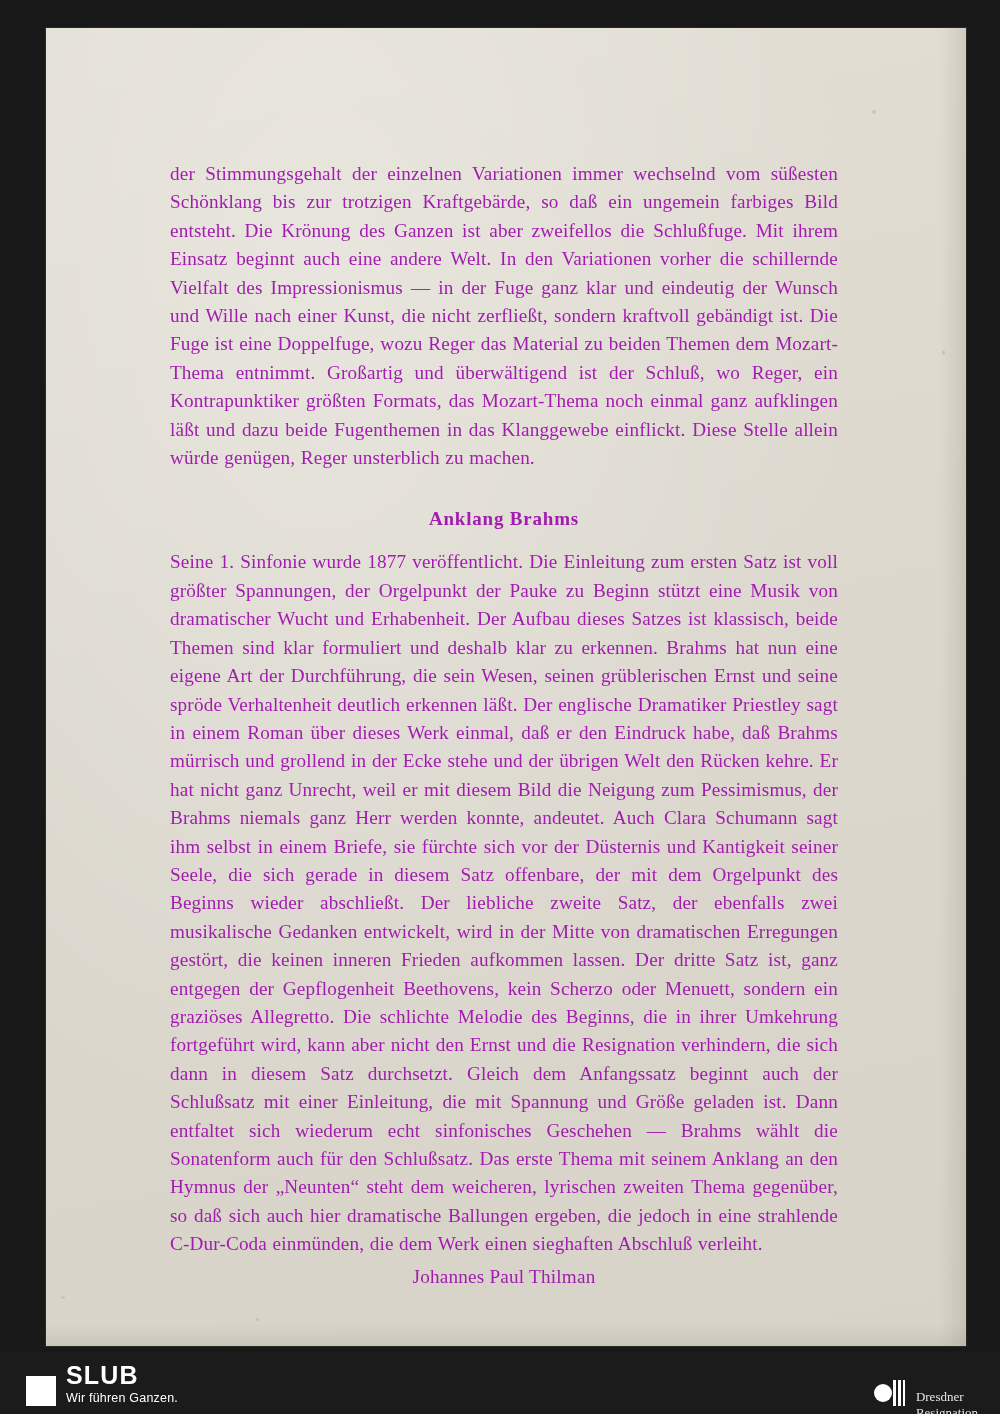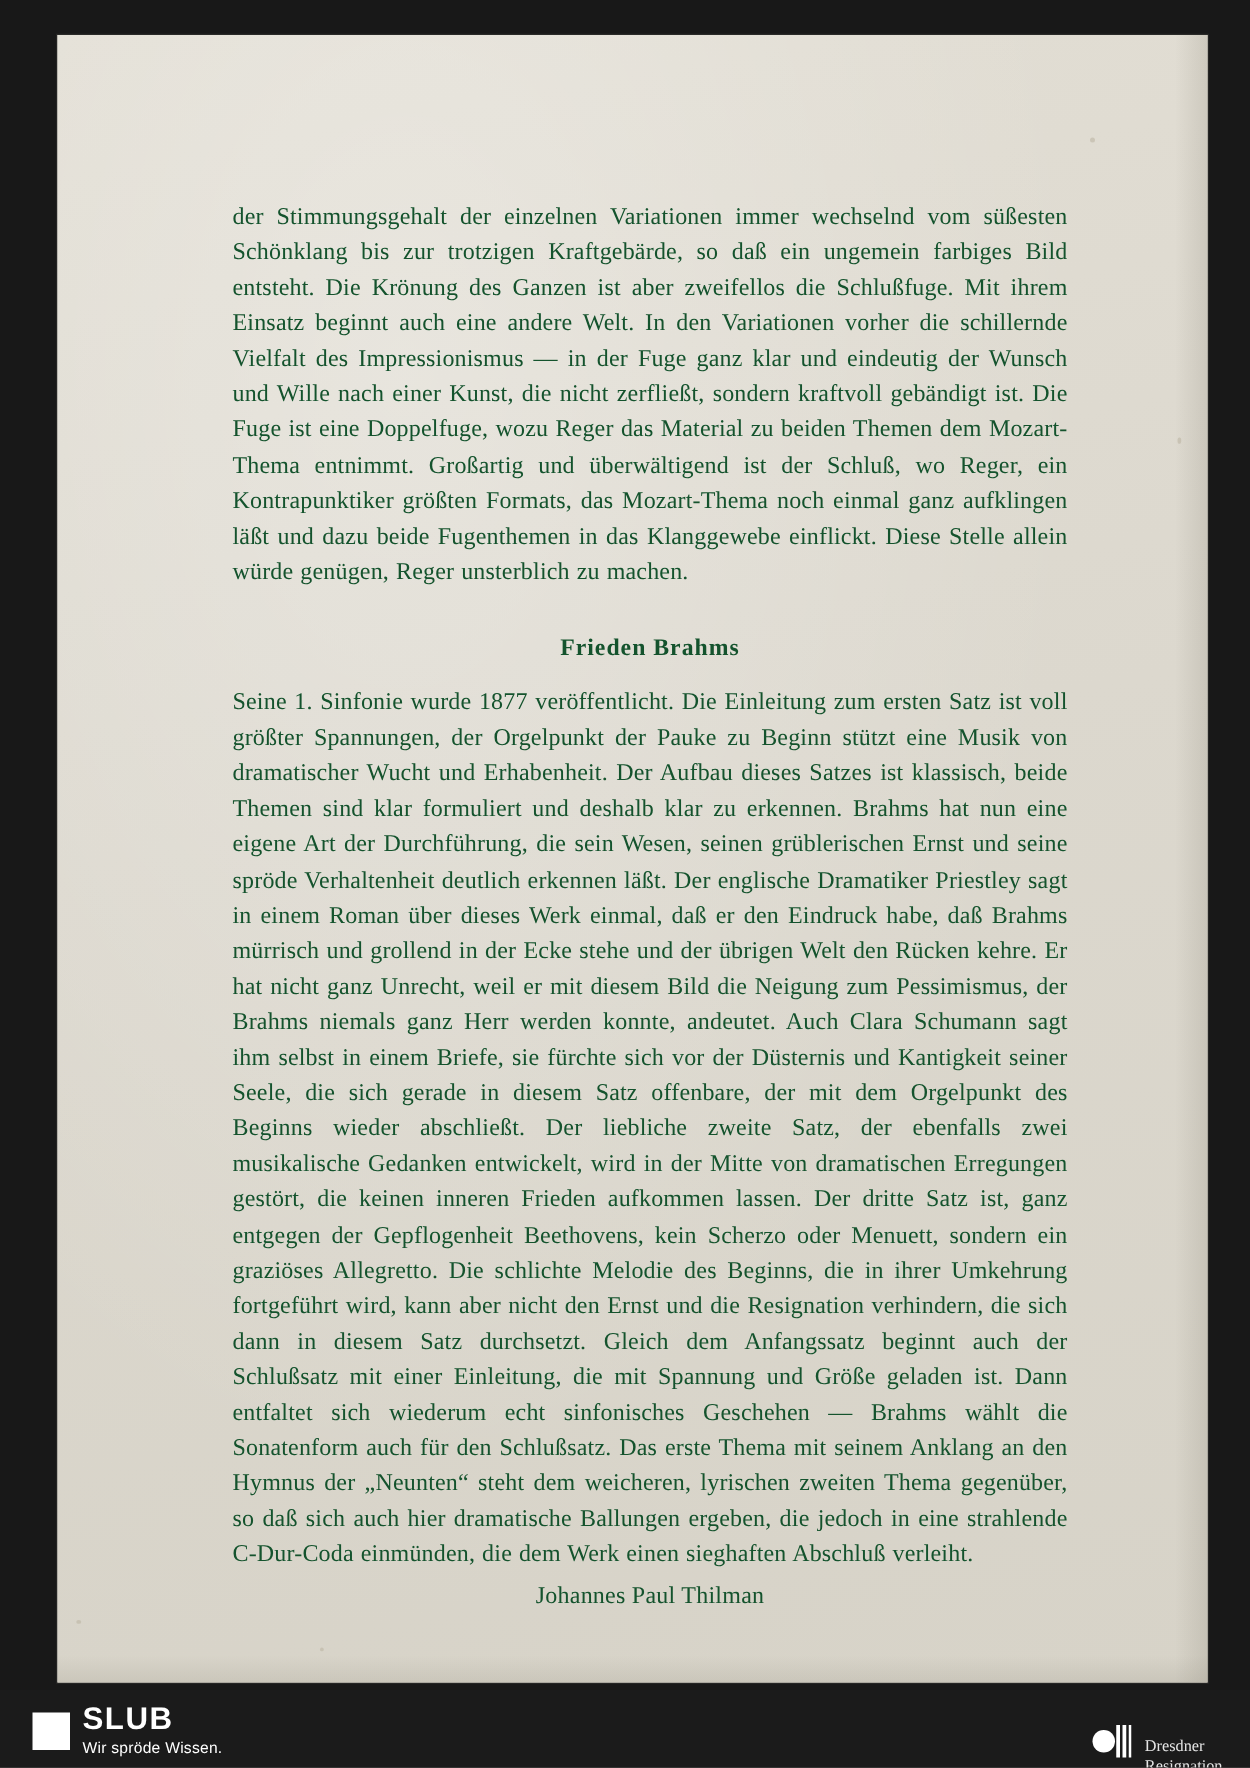--- a/index.html
+++ b/index.html
@@ -59,24 +59,24 @@
   .speck {
     position: absolute;
     background: #b9b2a0;
     border-radius: 50%;
     opacity: .55;
   }
 
   
   .text-col {
     position: absolute;
-    left: 140px;
+    left: 124px;
     top: 132px;
     width: 668px;
-    color: #14532d;
+    color: #a21caf;
   }
 
   p.body-par {
     margin: 0;
     font-size: 19.2px;
     line-height: 28.4px;
     text-align: justify;
     text-justify: inter-word;
     letter-spacing: .15px;
     word-spacing: .6px;
@@ -109,21 +109,21 @@
     width: 1000px;
     height: 62px;
     background: #1b1b1b;
     color: #ffffff;
   }
   .slub {
     position: absolute;
     left: 26px;
     top: 8px;
     display: flex;
-    align-items: center;
+    align-items: flex-end;
   }
   .slub-mark {
     width: 30px;
     height: 30px;
     background: #ffffff;
     margin-right: 10px;
     margin-top: 4px;
   }
   .slub-text .slub-name {
     font-family: "Liberation Sans", sans-serif;
@@ -171,34 +171,34 @@
 
   <span class="speck" style="left:826px; top:82px; width:4px; height:4px;"></span>
   <span class="speck" style="left:896px; top:322px; width:3px; height:5px;"></span>
   <span class="speck" style="left:15px; top:1268px; width:4px; height:3px;"></span>
   <span class="speck" style="left:210px; top:1290px; width:3px; height:3px;"></span>
   <span class="speck" style="left:560px; top:1160px; width:2px; height:2px;"></span>
 
   <div class="text-col">
     <p class="body-par">der Stimmungsgehalt der einzelnen Variationen immer wechselnd vom süßesten Schönklang bis zur trotzigen Kraftgebärde, so daß ein ungemein farbiges Bild entsteht. Die Krönung des Ganzen ist aber zweifellos die Schlußfuge. Mit ihrem Einsatz beginnt auch eine andere Welt. In den Variationen vorher die schillernde Vielfalt des Impressionismus — in der Fuge ganz klar und eindeutig der Wunsch und Wille nach einer Kunst, die nicht zerfließt, sondern kraftvoll gebändigt ist. Die Fuge ist eine Doppelfuge, wozu Reger das Material zu beiden Themen dem Mozart-Thema entnimmt. Großartig und überwältigend ist der Schluß, wo Reger, ein Kontrapunktiker größten Formats, das Mozart-Thema noch einmal ganz aufklingen läßt und dazu beide Fugenthemen in das Klanggewebe einflickt. Diese Stelle allein würde genügen, Reger unsterblich zu machen.</p>
 
-    <h2 class="section-title">Frieden Brahms</h2>
+    <h2 class="section-title">Anklang Brahms</h2>
 
     <p class="body-par">Seine 1. Sinfonie wurde 1877 veröffentlicht. Die Einleitung zum ersten Satz ist voll größter Spannungen, der Orgelpunkt der Pauke zu Beginn stützt eine Musik von dramatischer Wucht und Erhabenheit. Der Aufbau dieses Satzes ist klassisch, beide Themen sind klar formuliert und deshalb klar zu erkennen. Brahms hat nun eine eigene Art der Durchführung, die sein Wesen, seinen grüblerischen Ernst und seine spröde Verhaltenheit deutlich erkennen läßt. Der englische Dramatiker Priestley sagt in einem Roman über dieses Werk einmal, daß er den Eindruck habe, daß Brahms mürrisch und grollend in der Ecke stehe und der übrigen Welt den Rücken kehre. Er hat nicht ganz Unrecht, weil er mit diesem Bild die Neigung zum Pessimismus, der Brahms niemals ganz Herr werden konnte, andeutet. Auch Clara Schumann sagt ihm selbst in einem Briefe, sie fürchte sich vor der Düsternis und Kantigkeit seiner Seele, die sich gerade in diesem Satz offenbare, der mit dem Orgelpunkt des Beginns wieder abschließt. Der liebliche zweite Satz, der ebenfalls zwei musikalische Gedanken entwickelt, wird in der Mitte von dramatischen Erregungen gestört, die keinen inneren Frieden aufkommen lassen. Der dritte Satz ist, ganz entgegen der Gepflogenheit Beethovens, kein Scherzo oder Menuett, sondern ein graziöses Allegretto. Die schlichte Melodie des Beginns, die in ihrer Umkehrung fortgeführt wird, kann aber nicht den Ernst und die Resignation verhindern, die sich dann in diesem Satz durchsetzt. Gleich dem Anfangssatz beginnt auch der Schlußsatz mit einer Einleitung, die mit Spannung und Größe geladen ist. Dann entfaltet sich wiederum echt sinfonisches Geschehen — Brahms wählt die Sonatenform auch für den Schlußsatz. Das erste Thema mit seinem Anklang an den Hymnus der „Neunten“ steht dem weicheren, lyrischen zweiten Thema gegenüber, so daß sich auch hier dramatische Ballungen ergeben, die jedoch in eine strahlende C-Dur-Coda einmünden, die dem Werk einen sieghaften Abschluß verleiht.</p>
 
     <p class="signature">Johannes Paul Thilman</p>
   </div>
 </div>
 
 <div class="footer-bar">
   <div class="slub">
     <div class="slub-mark"></div>
     <div class="slub-text">
       <div class="slub-name">SLUB</div>
-      <div class="slub-claim">Wir spröde Wissen.</div>
+      <div class="slub-claim">Wir führen Ganzen.</div>
     </div>
   </div>
 
   <div class="dp">
     <div class="dp-logo">
       <svg width="34" height="34" viewBox="0 0 34 34" aria-hidden="true">
         <circle cx="11" cy="17" r="9" fill="#ffffff"></circle>
         <rect x="21" y="4" width="3" height="26" fill="#ffffff"></rect>
         <rect x="26" y="4" width="3" height="26" fill="#ffffff"></rect>
         <rect x="31" y="4" width="2" height="26" fill="#ffffff"></rect>

